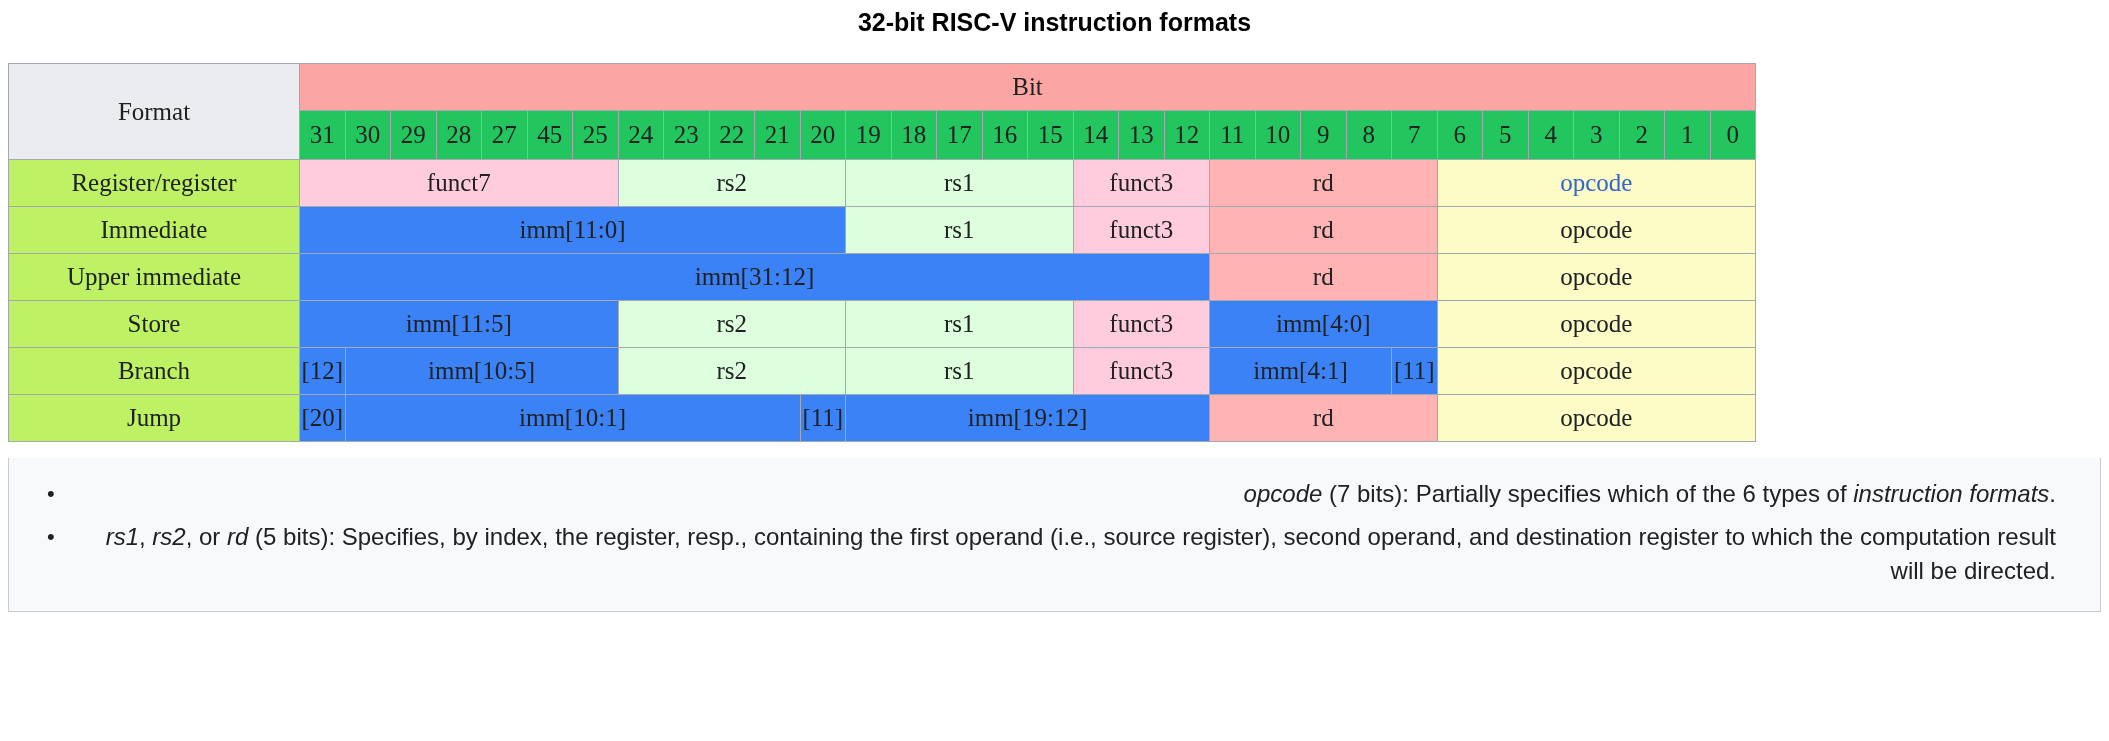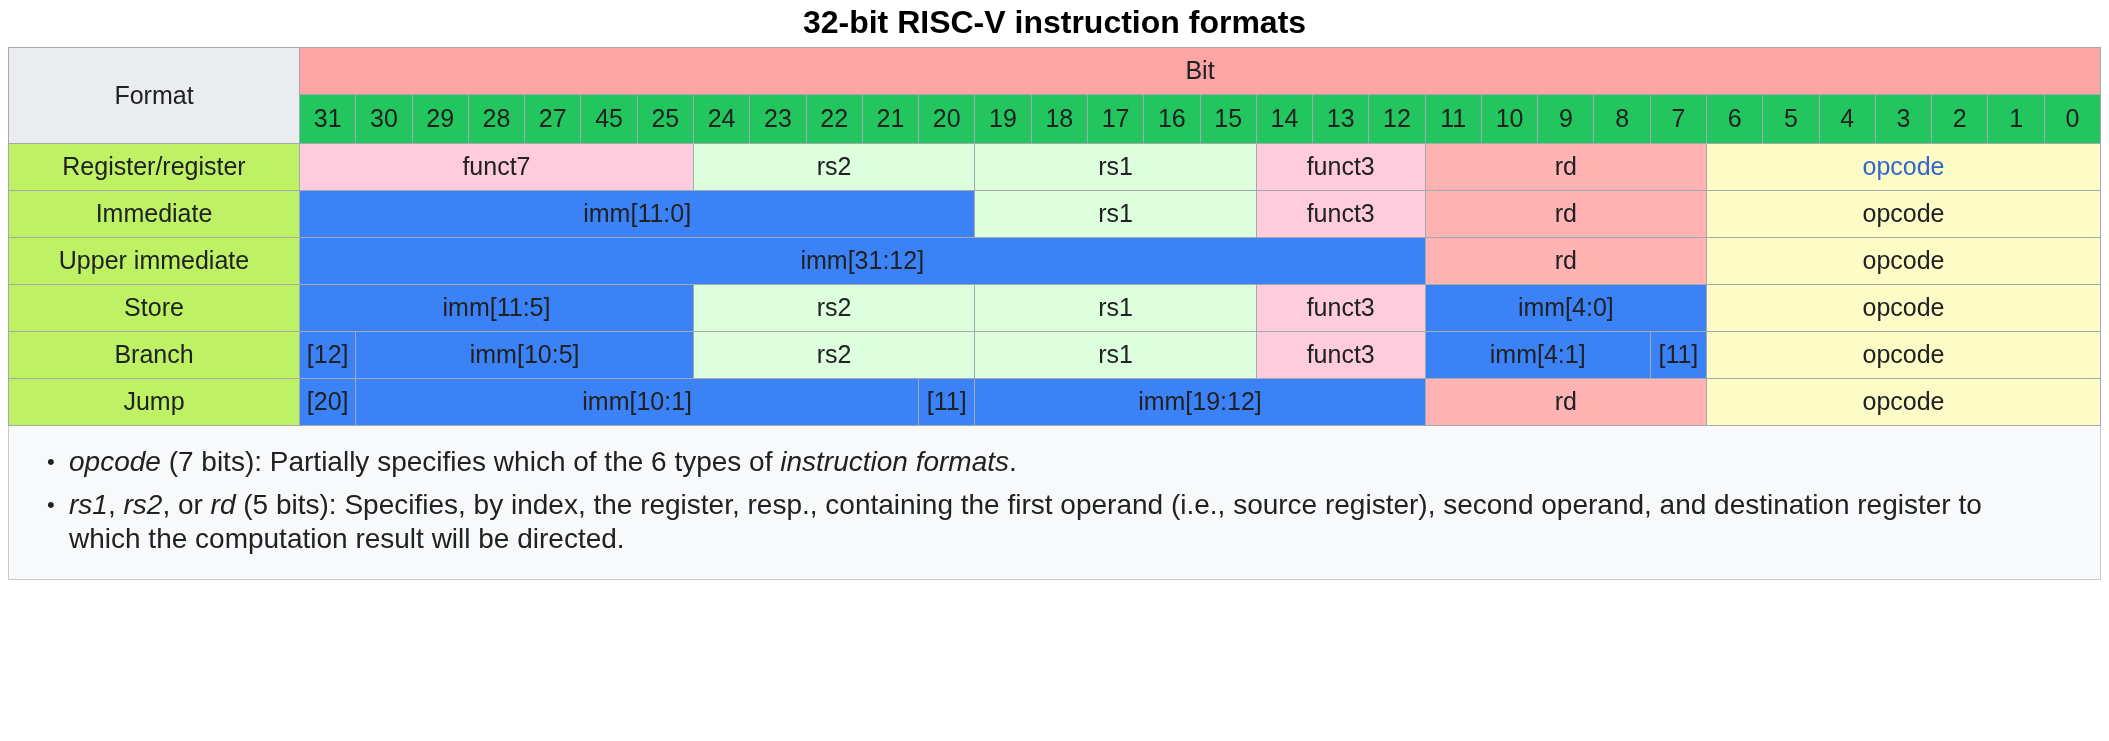--- a/index.html
+++ b/index.html
@@ -15,31 +15,32 @@
     overflow: hidden;
   }
   .wrap {
     width: 2109px;
     box-sizing: border-box;
     padding: 0;
   }
   .caption {
     text-align: center;
     font-weight: bold;
-    font-size: 32px;
+    font-size: 25px;
     line-height: 30px;
     padding: 7px 0 10px 0;
     color: #000000;
   }
   table.fmt {
     border-collapse: collapse;
-    width: 2093px;
-    margin: 0 8px;
+    width: 1748px;
+    margin: 16px 8px;
     table-layout: fixed;
     background: #ffffff;
+    font-family: Liberation Serif, serif;
   }
   table.fmt th, table.fmt td {
     border: 1px solid #a2a9b1;
     font-size: 25px;
     text-align: center;
     vertical-align: middle;
     padding: 0;
     line-height: 1.25;
     font-weight: normal;
     color: #202122;
@@ -90,25 +91,26 @@
     border-top: 0;
     background: #f8f9fa;
     padding: 10px 0 14px 0;
   }
   .notes ul {
     margin: 0;
     padding: 0 44px 0 60px;
     list-style: none;
   }
   .notes li {
-    font-size: 28px;
+    font-size: 24px;
     line-height: 34px;
     margin: 9px 0;
     position: relative;
     color: #202122;
+    text-align: right;
   }
   .notes li:before {
     content: "\2022";
     position: absolute;
     left: -22px;
     top: 0;
     font-size: 22px;
   }
   .notes i { font-style: italic; }
 </style>

